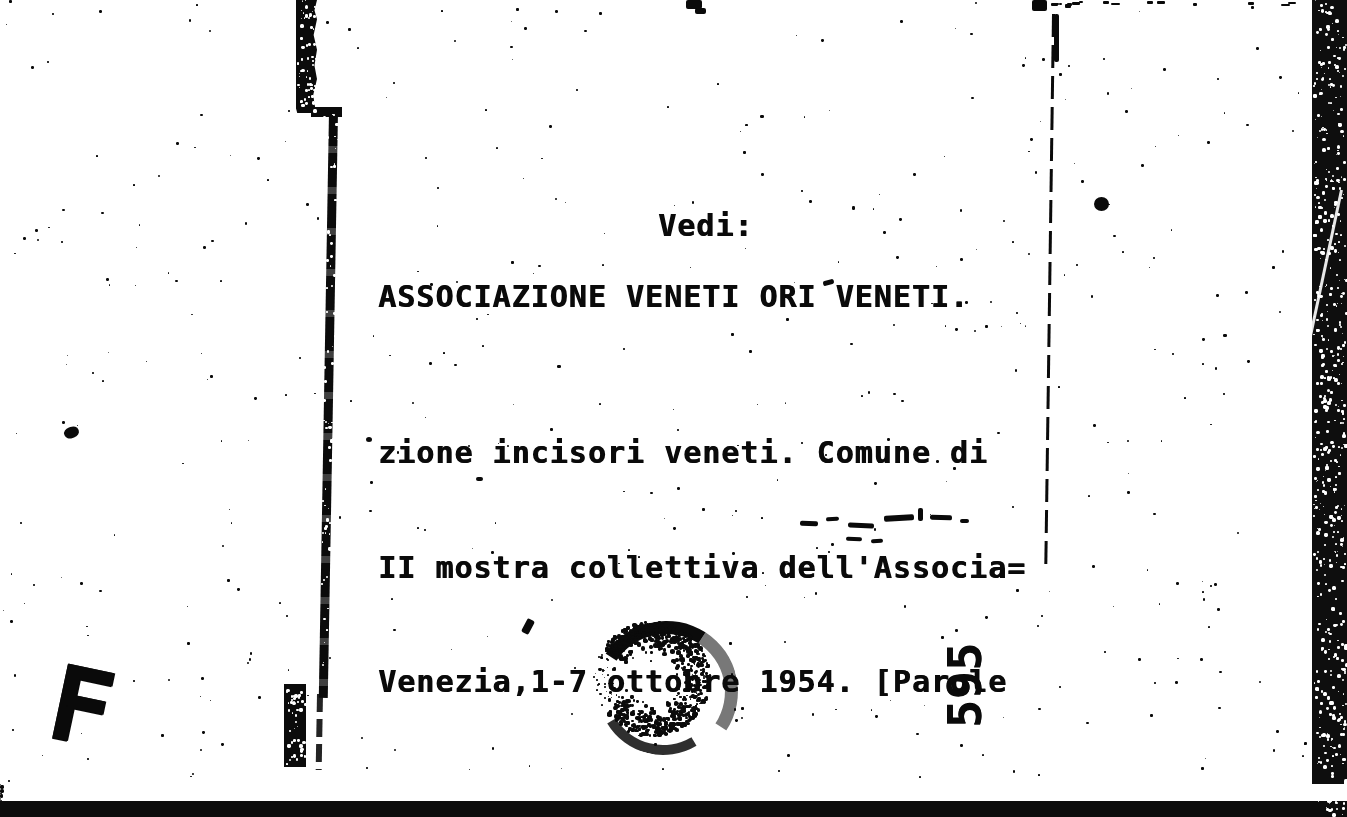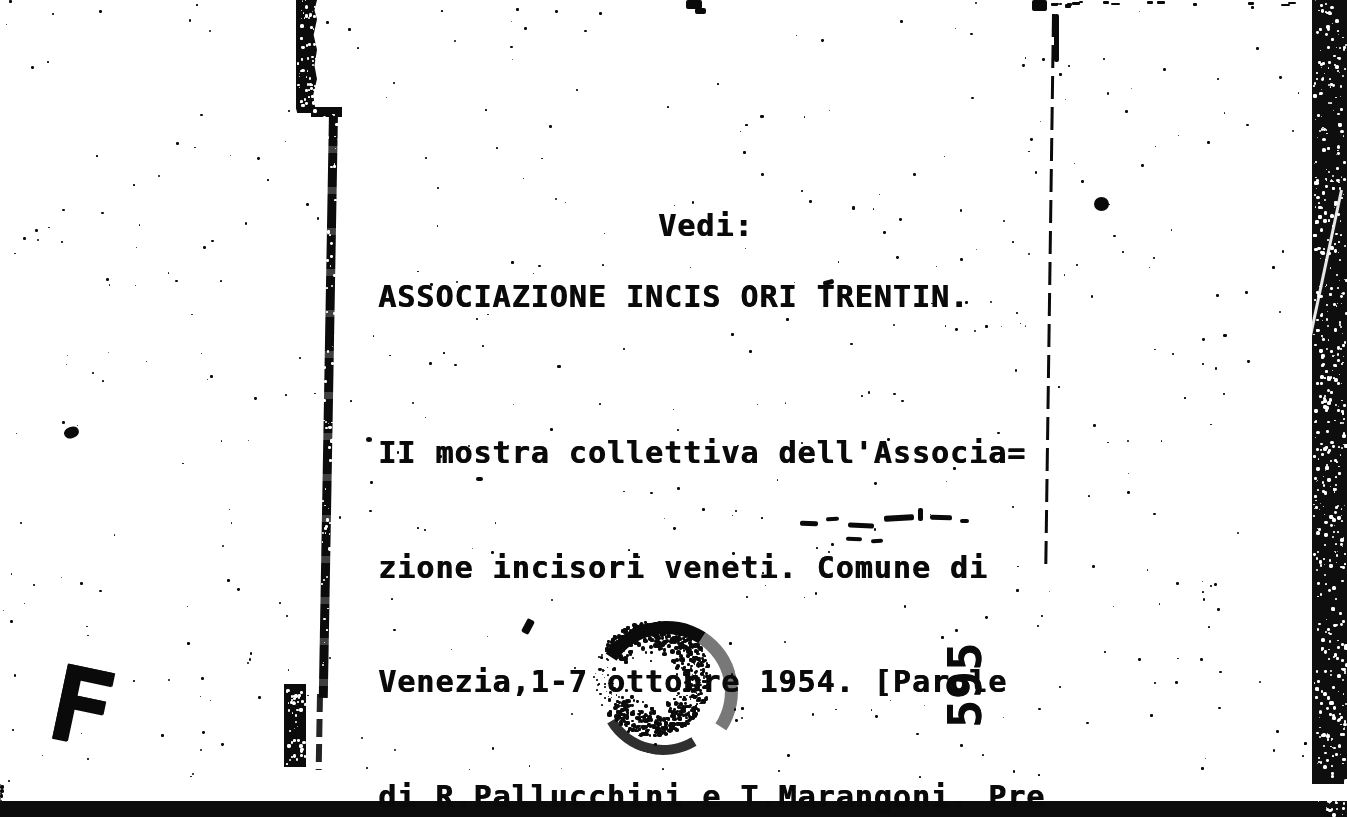--- a/index.html
+++ b/index.html
@@ -831,26 +831,25 @@
         <div style="left: 702.9px; top: 677.4px; width: 1.8px; height: 1.8px; background: rgb(11, 11, 11); border-radius: 40%;"></div>
         <div style="left: 613.9px; top: 707.8px; width: 2.3px; height: 2.3px; background: rgb(11, 11, 11); border-radius: 40%;"></div>
         <div style="left: 666.7px; top: 632.7px; width: 3px; height: 3px; background: rgb(11, 11, 11); border-radius: 40%;"></div>
         <div style="left: 627.4px; top: 729.6px; width: 3px; height: 3px; background: rgb(11, 11, 11); border-radius: 40%;"></div>
         <div style="left: 598.2px; top: 667.8px; width: 3.6px; height: 3.6px; background: rgb(11, 11, 11); border-radius: 40%;"></div>
         <div style="left: 630.5px; top: 634.5px; width: 4.2px; height: 4.2px; background: rgb(11, 11, 11); border-radius: 40%;"></div>
       </div>
   </div>
 
   <div class="t vedi">Vedi:</div>
-  <div class="t mainhead">ASSOCIAZIONE INCIS ORI TRENTIN.</div>
+  <div class="t mainhead">ASSOCIAZIONE VENETI ORI VENETI.</div>
   <div class="t para">
+    <div class="line">zione incisori veneti. Comune di</div>
     <div class="line">II mostra collettiva dell'Associa=</div>
-    <div class="line">zione incisori veneti. Comune di</div>
     <div class="line">Venezia,1-7 ottobre 1954. [Parole</div>
-    <div class="line">di R.Pallucchini e T.Marangoni. Pre</div>
     
   </div>
 
   <div class="t shelf">595</div>
   <div class="t fstamp">F</div>
 
   <div class="noise" id="fixedMarks">
       <div class="mark" style="left: 686px; top: 0px; width: 16px; height: 9px; transform: rotate(0deg); border-radius: 2px;"></div>
       <div class="mark" style="left: 695px; top: 8px; width: 11px; height: 6px; transform: rotate(0deg); border-radius: 2px;"></div>
       <div class="mark" style="left: 1032px; top: 0px; width: 15px; height: 11px; transform: rotate(0deg); border-radius: 2px;"></div>

